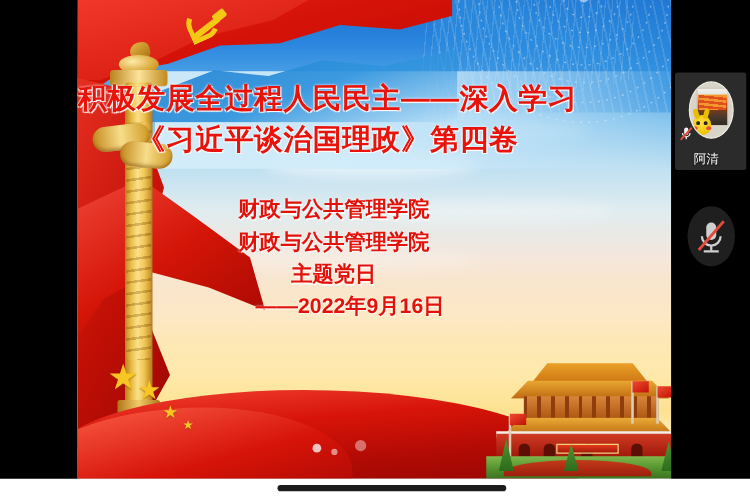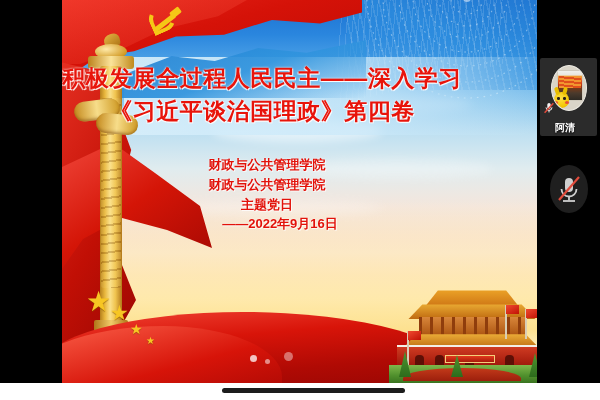--- a/index.html
+++ b/index.html
@@ -149,21 +149,21 @@
   .tree { position:absolute; bottom:6px; width:12px; height:26px;
      background:linear-gradient(180deg,#4f9631,#2d6b1c);
      clip-path: polygon(50% 0, 100% 100%, 0 100%); }
 
   
   .slide-title { position:absolute; left:0; top:62px; width:400px; text-align:center;
      color:#e8140b; font-weight:bold; font-size:23px; line-height:1.42;
      letter-spacing:.5px;
      text-shadow:0 0 2px #fff, 1px 1px 0 rgba(255,255,255,.85), -1px 1px 0 rgba(255,255,255,.6); }
   .slide-sub { position:absolute; left:60px; top:155px; width:290px; text-align:center;
-     color:#e2120a; font-weight:bold; font-size:13px; line-height:1.52;
+     color:#e2120a; font-weight:bold; font-size:17px; line-height:1.52;
      text-shadow:0 0 2px rgba(255,255,255,.9), 1px 1px 0 rgba(255,255,255,.7); }
   .slide-sub .d { display:block; padding-left:26px;text-align:center; }
 
   
   .sidebar { position:absolute; left:537px; top:0; width:63px; height:383px; background:#000; }
 
   .ptile { position:absolute; left:3px; top:58px; width:57px; height:78px;
      background:#2b2b2b; border-radius:2px; overflow:hidden; }
   .avatar { position:absolute; left:11px; top:7px; width:36px; height:46px;
      border-radius:50%; overflow:hidden; background:#d9d4c8;
@@ -178,21 +178,21 @@
   .pika { position:absolute; left:2px; bottom:2px; width:15px; height:16px;
      background:radial-gradient(circle at 45% 40%, #ffe045, #f2c400 70%, #d9a800);
      border-radius:50% 50% 46% 46%; }
   .pika-ear { position:absolute; width:4px; height:8px; background:#e9bd00;
      border-radius:2px; }
   .pika-cheek { position:absolute; width:4px; height:3px; background:#e8503a; border-radius:50%; }
   .pika-eye { position:absolute; width:2.5px; height:2.5px; background:#2a2118; border-radius:50%; }
 
   .pname { position:absolute; left:4px; bottom:3px; display:flex; align-items:center; gap:1px; }
   .mini-mic { position:relative; width:10px; height:12px; flex:0 0 auto; }
-  .pname-text { color:#fff; font-size:10px; font-weight:bold; line-height:11px;
+  .pname-text { color:#fff; font-size:10px; font-weight:normal; line-height:11px;
      text-shadow:0 1px 2px rgba(0,0,0,.9);margin-top:44px; }
 
   .mic-btn { position:absolute; left:13px; top:165px; width:38px; height:48px;
      background:#1f1f1f; border-radius:50%; }
 
   
   .home-strip { position:absolute; left:0; top:383px; width:600px; height:17px; background:#fff; }
   .home-bar { position:absolute; left:222px; top:388px; width:183px; height:5px;
      background:#1c1c1c; border-radius:3px; }
 </style>

